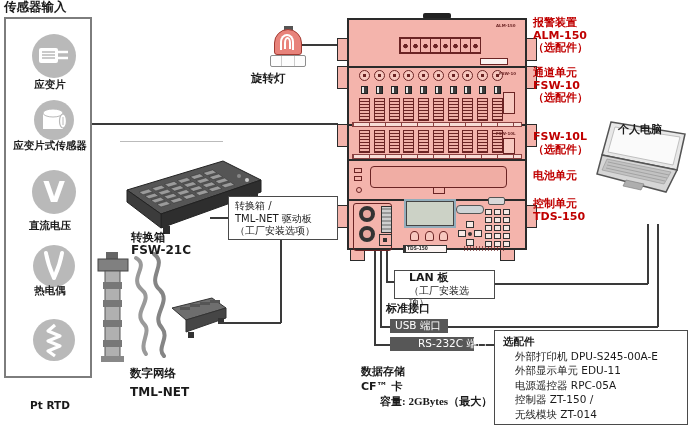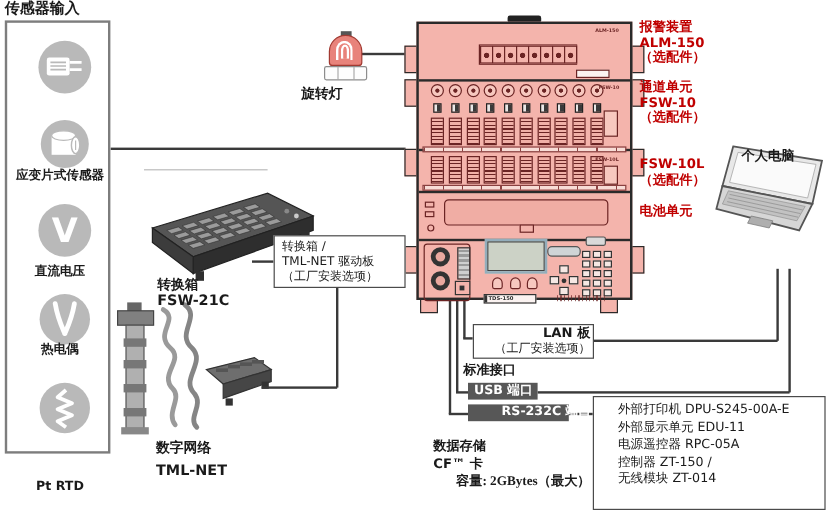--- a/index.html
+++ b/index.html
@@ -9,21 +9,21 @@
   .abs { position:absolute; }
   .line { position:absolute; background:#3a3a3a; z-index:1; }
   .lbl { position:absolute; font-weight:bold; font-size:11px; line-height:12.5px; white-space:nowrap; z-index:4; }
   .red { color:#c00000; }
   
   .sensor-box { position:absolute; left:4px; top:17px; width:88px; height:361px; border:2px solid #7d7d7d; background:#fff; z-index:2; }
   .s-icon { position:absolute; border-radius:50%; background:#b9b9b9; }
   .s-lbl { position:absolute; left:0; width:88px; text-align:center; font-weight:bold; font-size:10.5px; white-space:nowrap; }
   
   .wbox { position:absolute; background:#fff; border:1.5px solid #4a4a4a; z-index:3; font-size:10px; line-height:12.5px; padding:3px 6px; }
-  .port { position:absolute; background:#575757; color:#fff; font-weight:bold; font-size:10.5px; line-height:13px; padding-left:5px; z-index:3; white-space:nowrap; }
+  .port { position:absolute; background:#575757; color:#fff; font-weight:normal; font-size:10.5px; line-height:13px; padding-left:5px; z-index:3; white-space:nowrap; }
   
   .device { position:absolute; left:347px; top:18px; width:180px; height:232px; background:#f4b4ac; border:2px solid #2a2a2a; z-index:2; }
   .tab { position:absolute; width:11px; height:23px; background:#f4b4ac; border:1.5px solid #2a2a2a; z-index:1; }
   .foot { position:absolute; width:15px; height:13px; background:#f4b4ac; border:1.5px solid #2a2a2a; z-index:1; }
   .hdiv { position:absolute; left:0; right:0; height:2px; background:#2a2a2a; }
   .dv { position:absolute; }
   .tcell { flex:1; border:1px solid #6b2424; margin-right:-1px;
            background:radial-gradient(circle at 50% 55%, #6b2424 2px, rgba(0,0,0,0) 2.5px), #f4b4ac; }
   .conn { width:11px; height:11px; border:1.5px solid #6b2424; border-radius:50%;
           background:radial-gradient(circle at 50% 50%, #6b2424 1.5px, rgba(0,0,0,0) 2px), #f7c8bf; }
@@ -70,20 +70,21 @@
   <div class="line" style="left:120px; top:141px; width:103px; height:1px; background:#bbb;"></div>
 
   <div class="sensor-box">
     <div class="s-icon" style="left:26px; top:15px;  width:44px; height:44px;">
       <svg width="44" height="44" viewBox="0 0 44 44">
           <rect x="7" y="14" width="19" height="15" rx="2" fill="#fff"></rect>
           <path d="M10 18h13 M10 21h13 M10 24h13" stroke="#b9b9b9" stroke-width="1.4"></path>
           <path d="M26 18h10 M26 24h10" stroke="#fff" stroke-width="2.4"></path>
         </svg>
     </div>
+    <div class="s-lbl" style="top:59px;">应变片</div>
 
     <div class="s-icon" style="left:28px; top:81px; width:40px; height:40px;">
       <svg width="40" height="40" viewBox="0 0 40 40">
           <rect x="9" y="13" width="20" height="16" fill="#fff"></rect>
           <ellipse cx="19" cy="13" rx="10" ry="4" fill="#fff" stroke="#b9b9b9" stroke-width="1"></ellipse>
           <ellipse cx="29" cy="21" rx="3.5" ry="7" fill="#fff" stroke="#b9b9b9" stroke-width="1.2"></ellipse>
           <path d="M29 17v8" stroke="#b9b9b9" stroke-width="1"></path>
         </svg>
     </div>
     <div class="s-lbl" style="top:120px;">应变片式传感器</div>
@@ -336,45 +337,50 @@
     <div>FSW-10</div>
     <div>（选配件）</div>
   </div>
   <div class="lbl red" style="left:533px; top:131px;">
     <div>FSW-10L</div>
     <div>（选配件）</div>
   </div>
   <div class="lbl red" style="left:533px; top:170px;">
     <div>电池单元</div>
   </div>
+  <div class="lbl red" style="left:533px; top:198px;">
+    <div>控制单元</div>
+    <div>TDS-150</div>
+  </div>
 
   <div class="lbl" style="left:618px; top:104px;margin-top:20px;">个人电脑</div>
   <svg style="left:597px; top:118px; z-index:2;" width="100" height="108" viewBox="0 0 100 108">
     <polygon points="14,4 88,16 80,52 5,37" fill="#e8e8e8" stroke="#555" stroke-width="1.5"></polygon>
     <polygon points="18,9 83,19 76,47 11,34" fill="#fafafa" stroke="#aaa" stroke-width="0.7"></polygon>
     <polygon points="5,37 80,52 69,74 0,56" fill="#d6d6d6" stroke="#555" stroke-width="1.5"></polygon>
     <polygon points="10,41 74,54 67,66 5,52" fill="#c2c2c2" stroke="#888" stroke-width="0.5"></polygon>
     <path d="M11 44 L72 57 M10 47 L70 60 M9 50 L68 63" stroke="#9a9a9a" stroke-width="0.8"></path>
     <polygon points="29,62 47,66 44,72 26,68" fill="#aeaeae" stroke="#777" stroke-width="0.6"></polygon>
   </svg>
 
-  <div class="wbox" style="left:394px; top:270px; width:101px; height:29px; padding:1px 2px;text-align:right;">
+  <div class="wbox" style="left:394px; top:270px; width:101px; height:29px; padding:1px 14px;">
     <div style="font-weight:bold; font-size:11px;">LAN 板</div>
     <div>（工厂安装选项）</div>
   </div>
 
   <div class="lbl" style="left:386px; top:303px;">标准接口</div>
   <div class="port" style="left:390px; top:319px; width:58px; height:14px;">USB 端口</div>
   <div class="port" style="left:390px; top:337px; width:84px; height:14px;padding-left:28px;">RS-232C 端口</div>
 
   <div class="lbl" style="left:361px; top:366px;">数据存储</div>
   <div class="lbl" style="left:361px; top:381px;">CF™ 卡</div>
   <div class="lbl" style="left:380px; top:395px;font-family:Liberation Serif, serif;">容量: 2GBytes（最大）</div>
 
   <div class="wbox" style="left:494px; top:330px; width:194px; height:95px; font-size:10.5px; line-height:14.5px; padding:3px 8px;">
+    <div style="font-weight:bold;">选配件</div>
     <div style="padding-left:12px;">外部打印机 DPU-S245-00A-E</div>
     <div style="padding-left:12px;">外部显示单元 EDU-11</div>
     <div style="padding-left:12px;">电源遥控器 RPC-05A</div>
     <div style="padding-left:12px;">控制器 ZT-150 /</div>
     <div style="padding-left:12px;">无线模块 ZT-014</div>
   </div>
 
 </div>
 
 </body></html>

